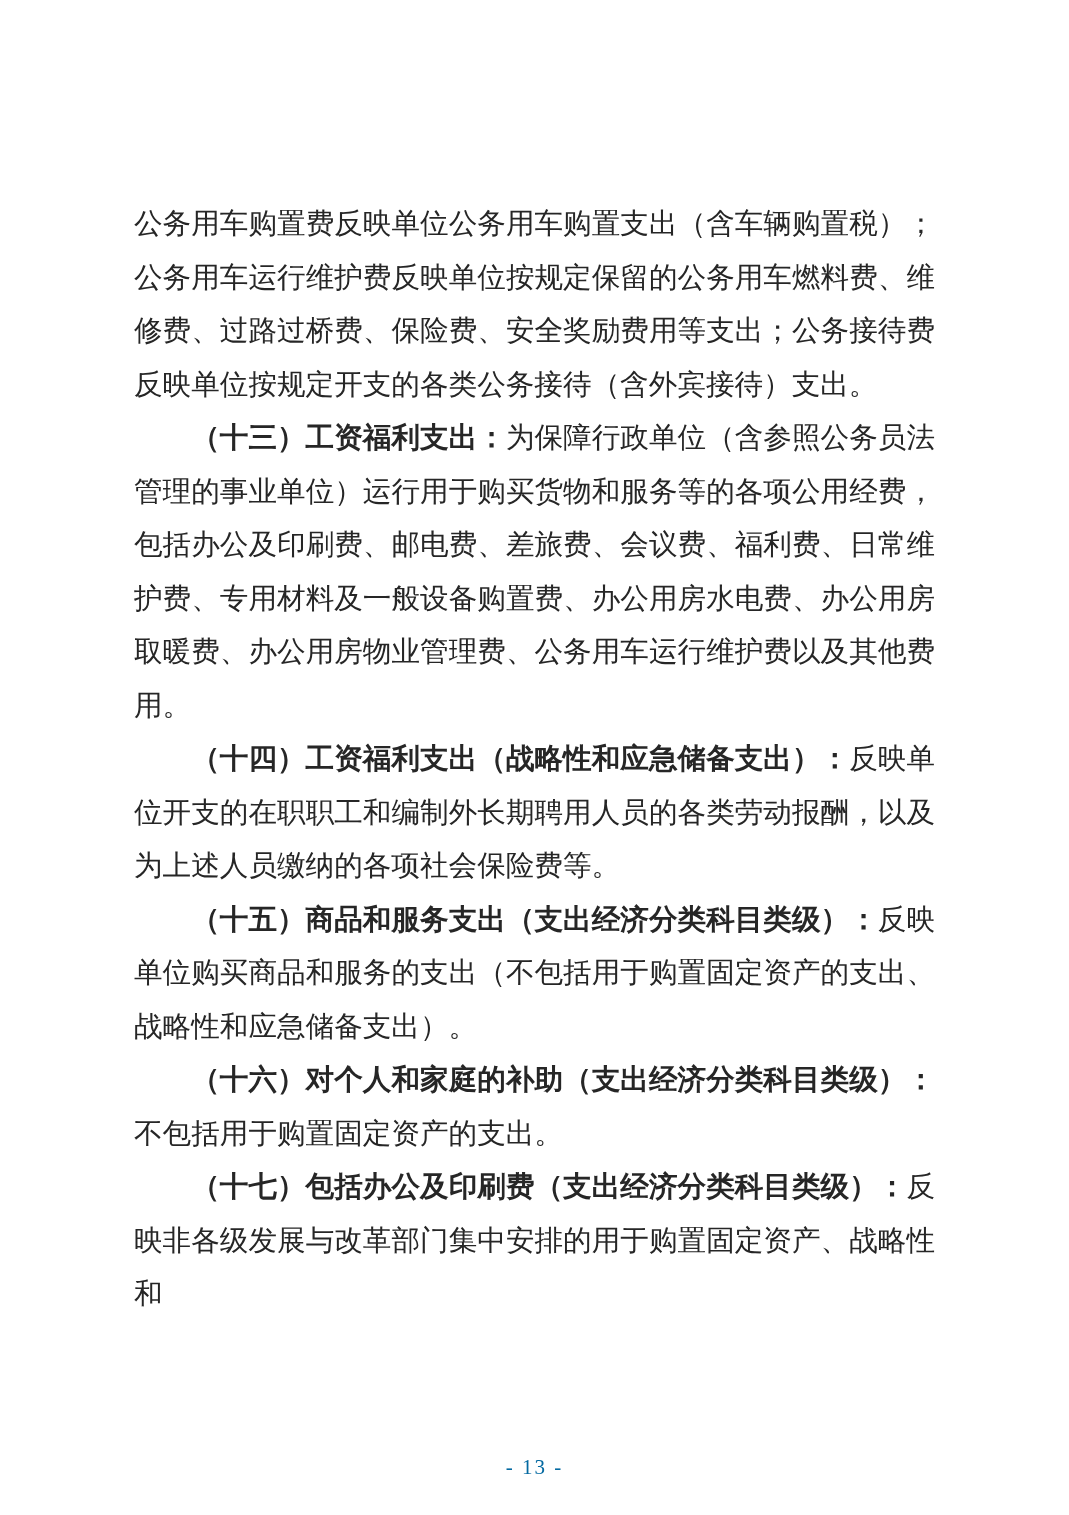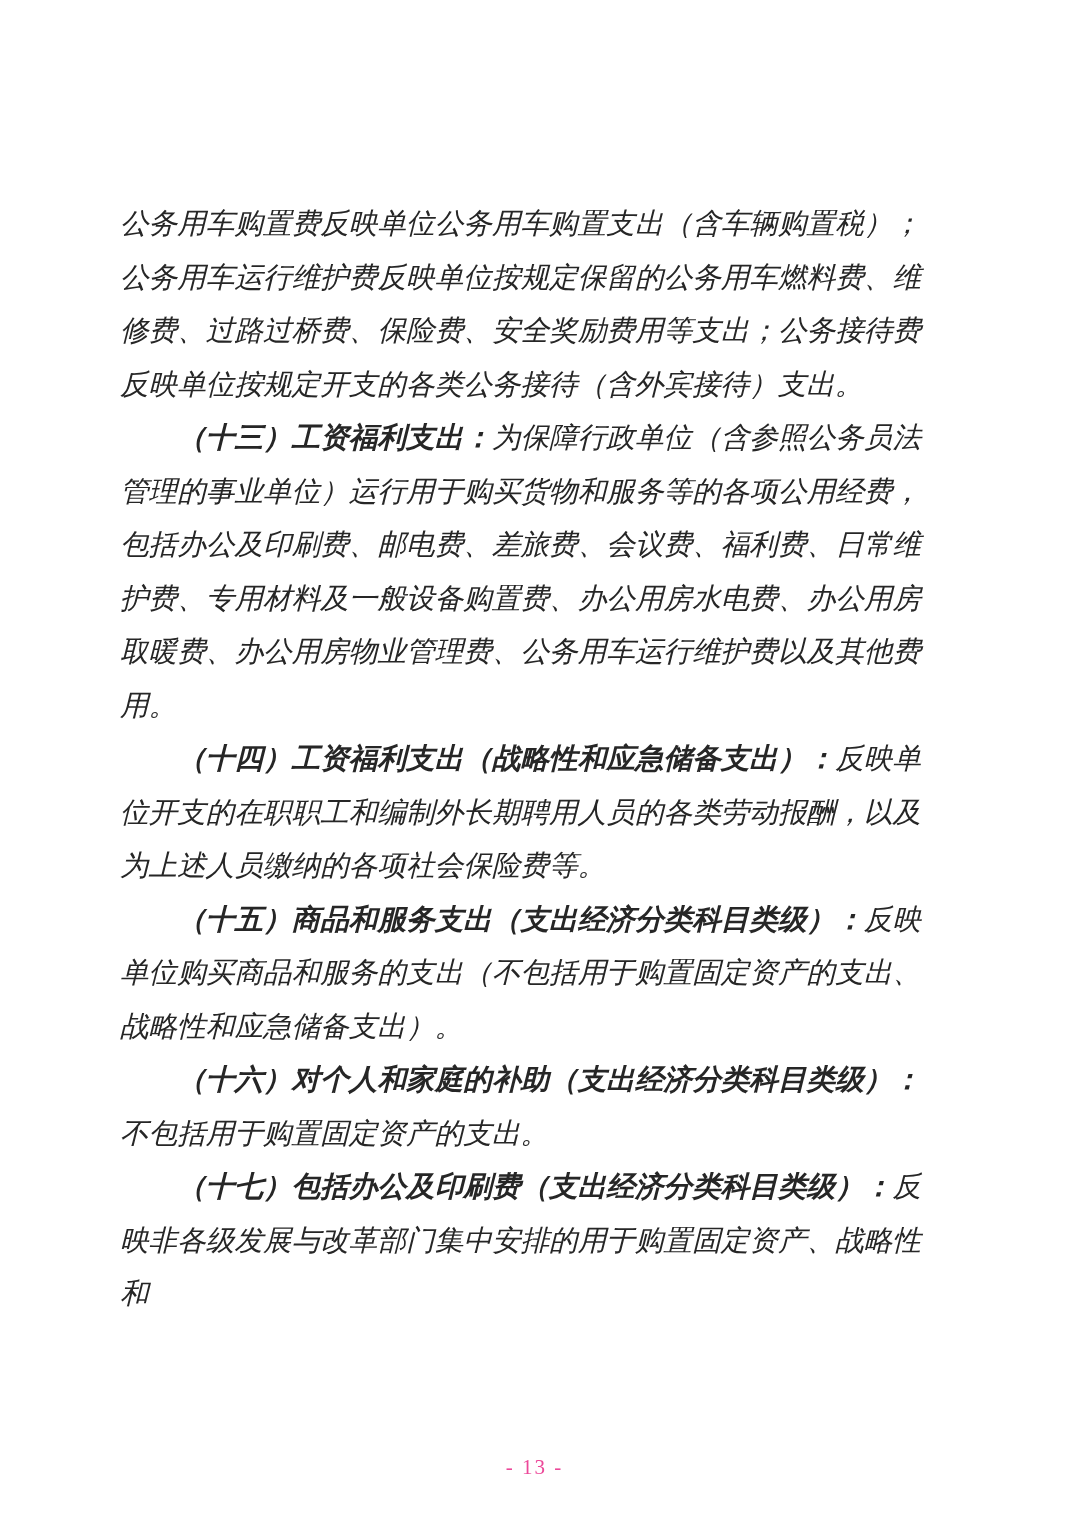--- a/index.html
+++ b/index.html
@@ -15,50 +15,49 @@
     font-family: "Liberation Serif", "DejaVu Serif", serif;
     color: #262626;
   }
   .page {
     position: absolute;
     inset: 0;
     background: #ffffff;
   }
   .content {
     position: absolute;
-    left: 120px;
+    left: 134px;
     top: 197px;
     width: 801px;
     font-size: 28.6px;
     line-height: 53.5px;
     text-align: justify;
     text-justify: inter-ideograph;
     word-break: break-all;
-    font-style: italic;
   }
   .para {
     margin: 0;
     padding: 0;
     text-indent: 2em;
   }
   .para.no-indent {
     text-indent: 0;
   }
   .run-bold {
     font-weight: bold;
   }
   .footer {
     position: absolute;
     left: 0;
     top: 1455px;
     width: 100%;
     text-align: center;
     font-size: 21px;
     letter-spacing: 2px;
-    color: #ec4899;
+    color: #0369a1;
   }
 </style>
 </head>
 <body>
 
 <div class="page">
   <div class="content">
 
     <p class="para no-indent"><span>公务用车购置费反映单位公务用车购置支出（含车辆购置税）；公务用车运行维护费反映单位按规定保留的公务用车燃料费、维修费、过路过桥费、保险费、安全奖励费用等支出；公务接待费反映单位按规定开支的各类公务接待（含外宾接待）支出。</span></p>
 

